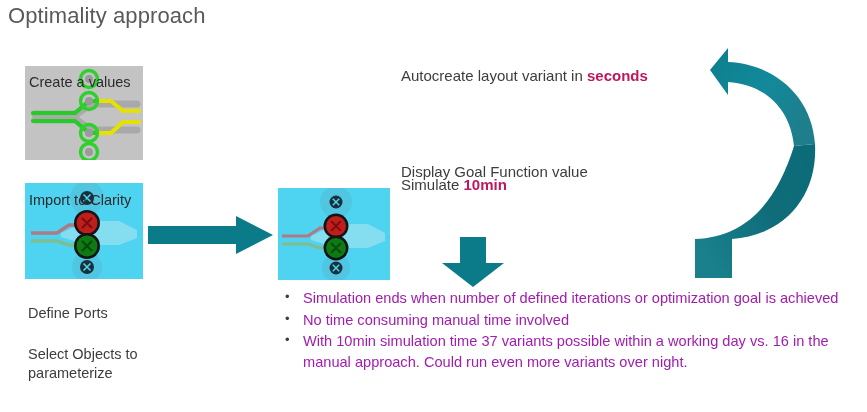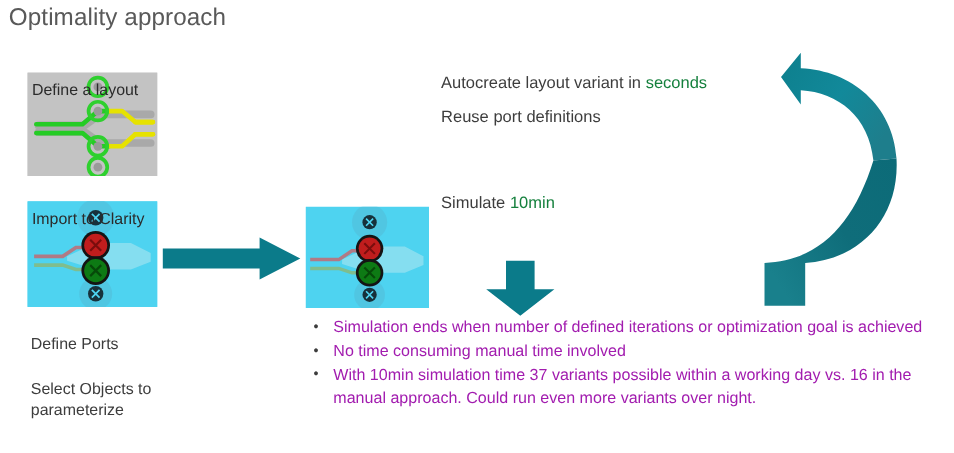--- a/index.html
+++ b/index.html
@@ -42,21 +42,21 @@
   }
   #label-define-ports{top:304px;}
   #label-select-objects{top:345px;}
   #label-define-goal{top:391px;}
 
   
   .rline{
     position:absolute;left:401px;font-size:15px;color:#3d3d3d;
     line-height:20px;white-space:nowrap;
   }
-  .hl{color:#15803d;}
+  .hl{color:#be185d;font-weight:bold;}
   #rline-0{top:66px;}
   #rline-1{top:97px;}
   #rline-2{top:132px;margin-top:43px;}
   #rline-3{top:162px;}
   #rline-4{top:195px;white-space:normal;width:240px;line-height:21px;}
 
   
   #bullets{
     position:absolute;left:278px;top:288px;width:586px;
     font-size:14.6px;line-height:20.5px;color:#a21caf;
@@ -116,21 +116,21 @@
             <circle cx="64" cy="67" r="8.5" fill="none" stroke="#2ed02e" stroke-width="3.4"></circle>
             <circle cx="64" cy="67" r="4" fill="#9a9a9a"></circle>
           </g>
         <g>
             <circle cx="64" cy="86" r="8.5" fill="none" stroke="#2ed02e" stroke-width="3.4"></circle>
             <circle cx="64" cy="86" r="4" fill="#9a9a9a"></circle>
           </g>
       </g>
     </svg>
   </div>
-  <div class="shot-caption" id="caption-create">Define a layout</div>
+  <div class="shot-caption" id="caption-create">Create a values</div>
 
   <div class="shot" id="shot-import">
     <svg viewBox="0 0 118 96" preserveAspectRatio="none">
       <rect x="0" y="0" width="118" height="96" fill="#4ed3f0"></rect>
 
       <g fill="#51c2dd" opacity="0.75">
         <circle cx="62" cy="15" r="17"></circle>
         <circle cx="62" cy="84" r="15"></circle>
       </g>
 
@@ -196,25 +196,25 @@
     </svg>
   </div>
 
   <div class="left-label" id="label-define-ports">Define Ports</div>
   <div class="left-label" id="label-select-objects">Select Objects to
 parameterize</div>
 
   <div class="rline" id="rline-0">
     <span>Autocreate layout variant in </span><span class="hl">seconds</span>
   </div>
-  <div class="rline" id="rline-1">
-    <span>Reuse port definitions</span>
-  </div>
   <div class="rline" id="rline-2">
     <span>Simulate   </span><span class="hl">10min</span>
+  </div>
+  <div class="rline" id="rline-3">
+    <span>Display Goal Function value</span>
   </div>
 
   <div id="bullets">
     <div class="bullet">Simulation ends when number of defined iterations or optimization goal is achieved</div>
     <div class="bullet">No time consuming manual time involved</div>
     <div class="bullet">With 10min simulation time 37 variants possible within a working day vs. 16 in the manual approach. Could run even more variants over night.</div>
   </div>
 
   <svg id="arrow-right" viewBox="0 0 125 38">
     <path d="M0,10 L88,10 L88,0 L125,19 L88,38 L88,28 L0,28 Z" fill="#0b7b8a"></path>

